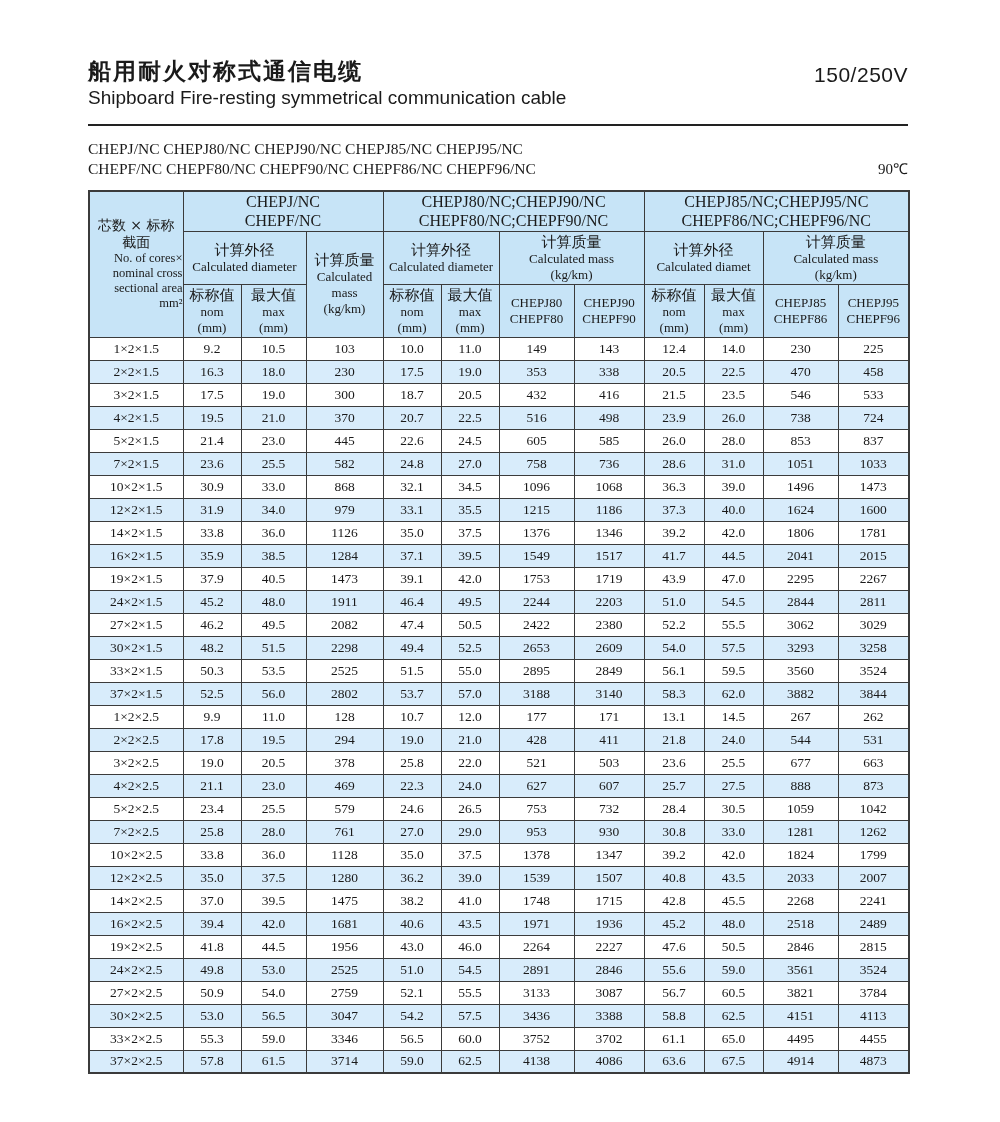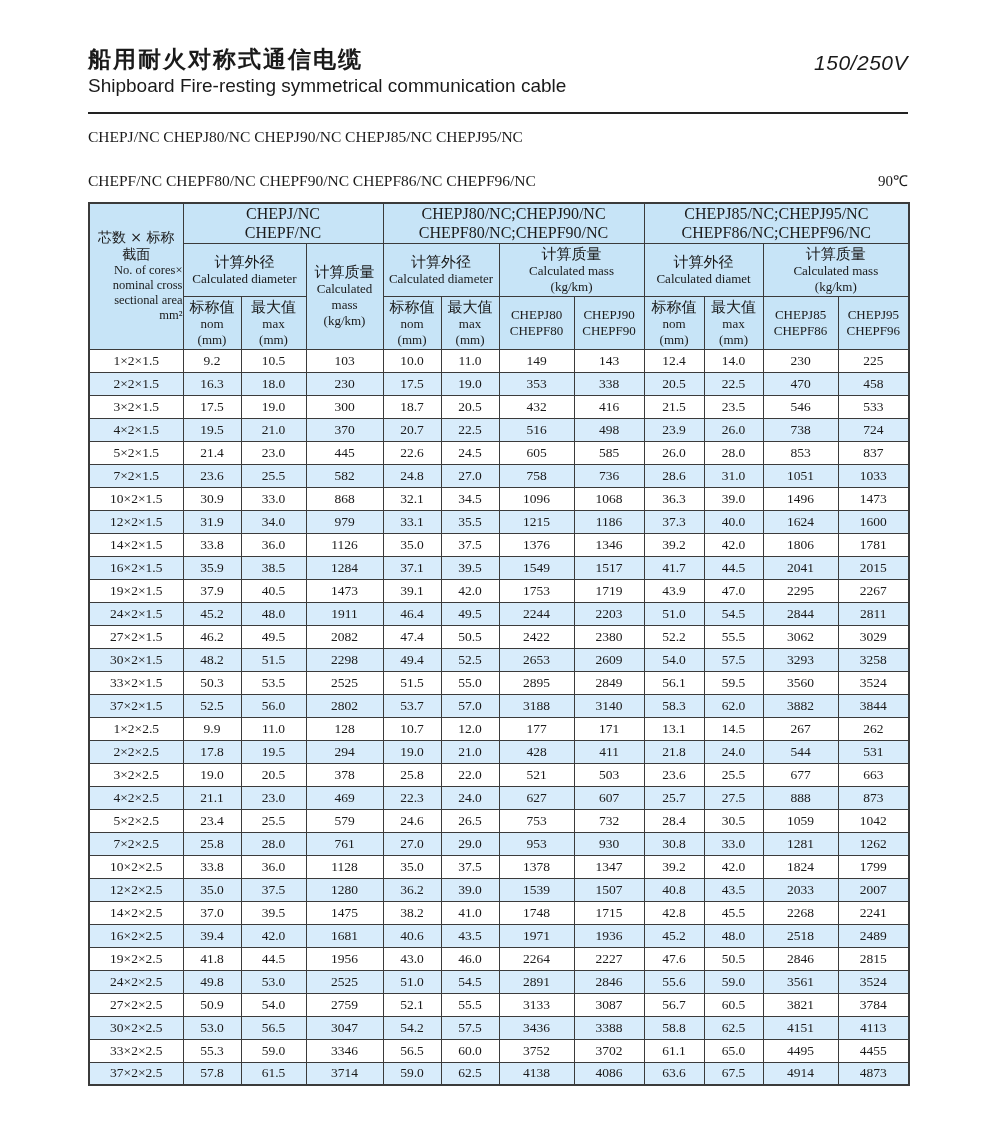--- a/index.html
+++ b/index.html
@@ -9,38 +9,38 @@
     --text:#1a1a1a;
   }
   *{margin:0;padding:0;box-sizing:border-box;}
   html,body{background:#ffffff;}
   body{
     width:1000px;height:1122px;
     font-family:"Liberation Serif",serif;
     color:var(--text);
     position:relative;
   }
-  .page{padding:44px 0 0 88px;width:812px;}
+  .page{padding:56px 0 0 88px;width:812px;}
   .content{width:820px;}
   .title-row{display:flex;justify-content:space-between;align-items:flex-end;}
   .title-zh{
     font-family:"Liberation Sans",sans-serif;
     font-size:23px;font-weight:bold;letter-spacing:2px;
   }
   .voltage{
     font-family:"Liberation Sans",sans-serif;
-    font-size:21px;font-weight:500;letter-spacing:0.5px;font-style:italic;
+    font-size:21px;font-weight:500;letter-spacing:0.5px;
   }
   .title-en{
     font-family:"Liberation Sans",sans-serif;
     font-size:19px;font-weight:normal;
   }
   .divider{border:none;border-top:2px solid #222;margin-top:15px;}
   .models{margin-top:13px;font-size:15.5px;line-height:20px;}
-  .models-line2{display:flex;justify-content:space-between;margin-top:24px;}
+  .models-line2{display:flex;justify-content:space-between;}
   .temp{font-size:15px;text-align:center;}
   table{
     border-collapse:collapse;table-layout:fixed;
     width:820px;margin-top:11px;
     border:2px solid var(--border);
   }
   td{
     border:1px solid var(--border);
     text-align:center;vertical-align:middle;
     overflow:hidden;

